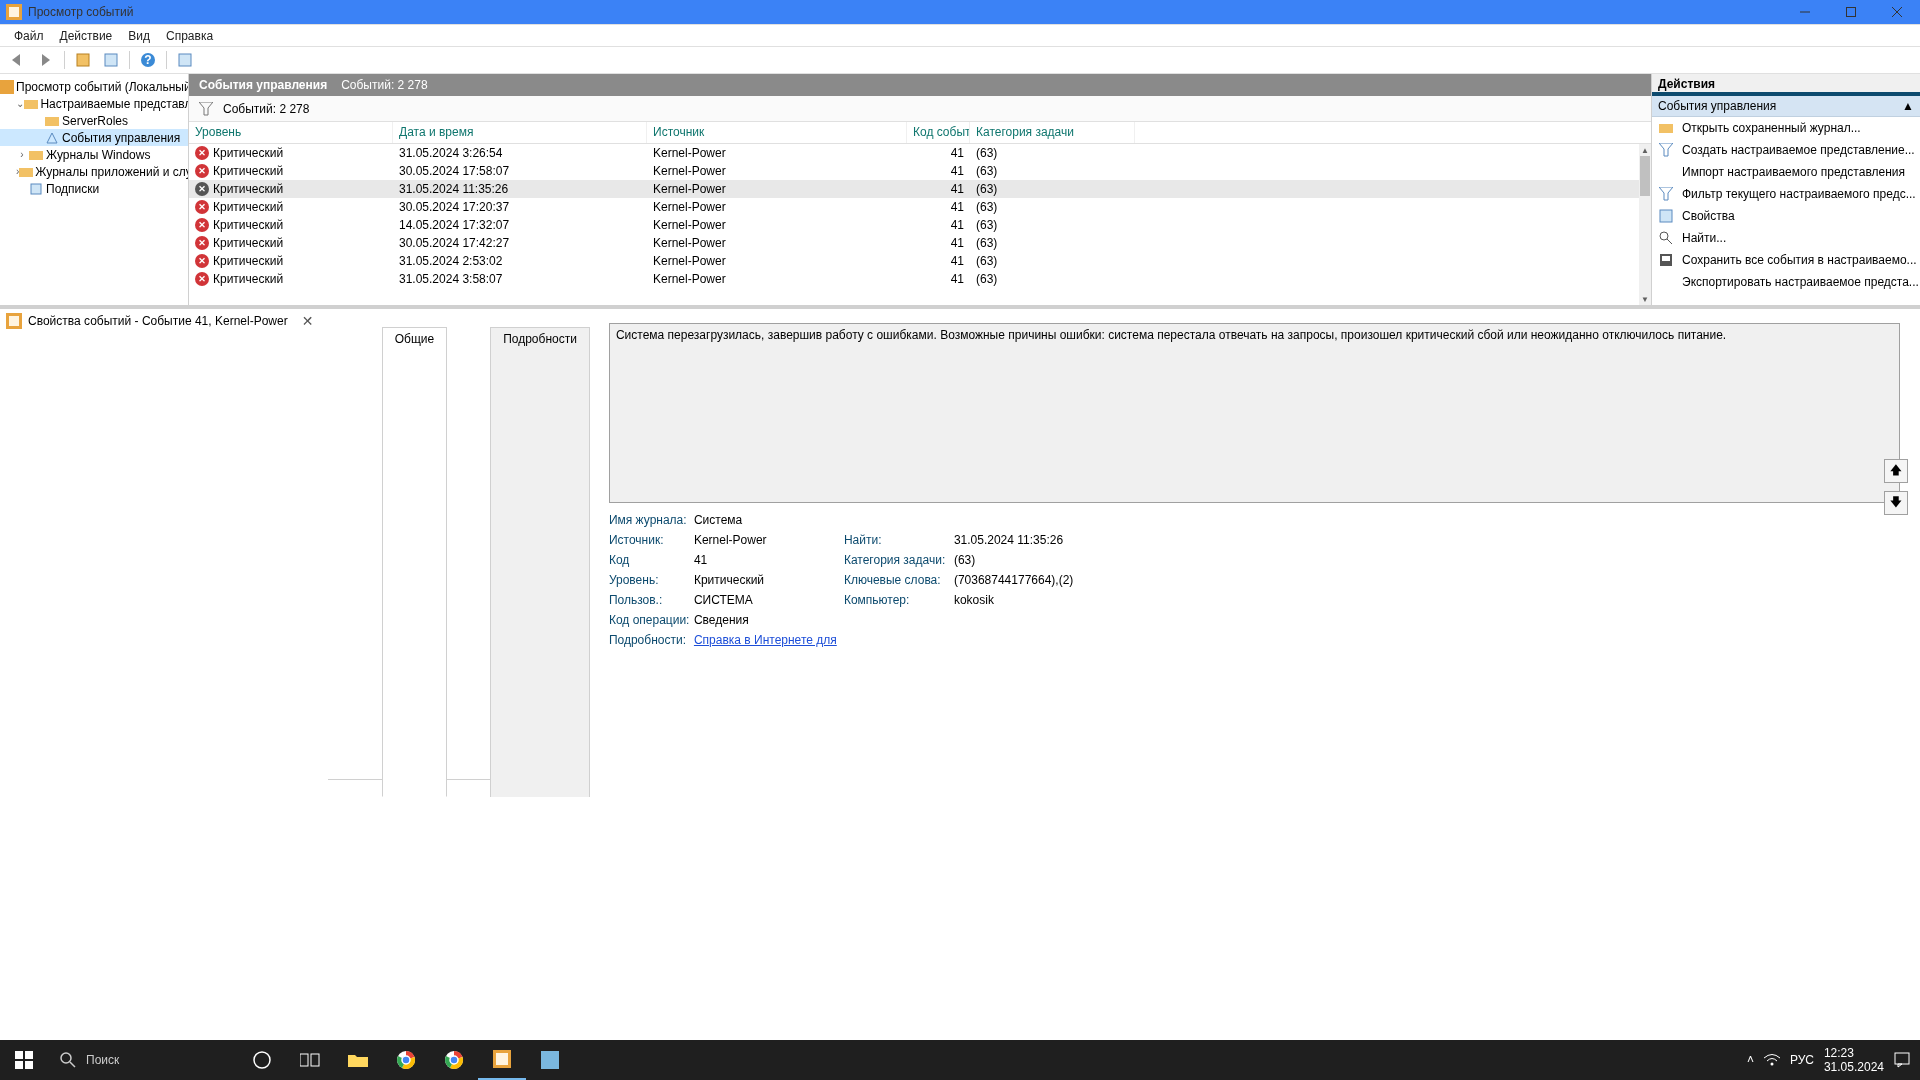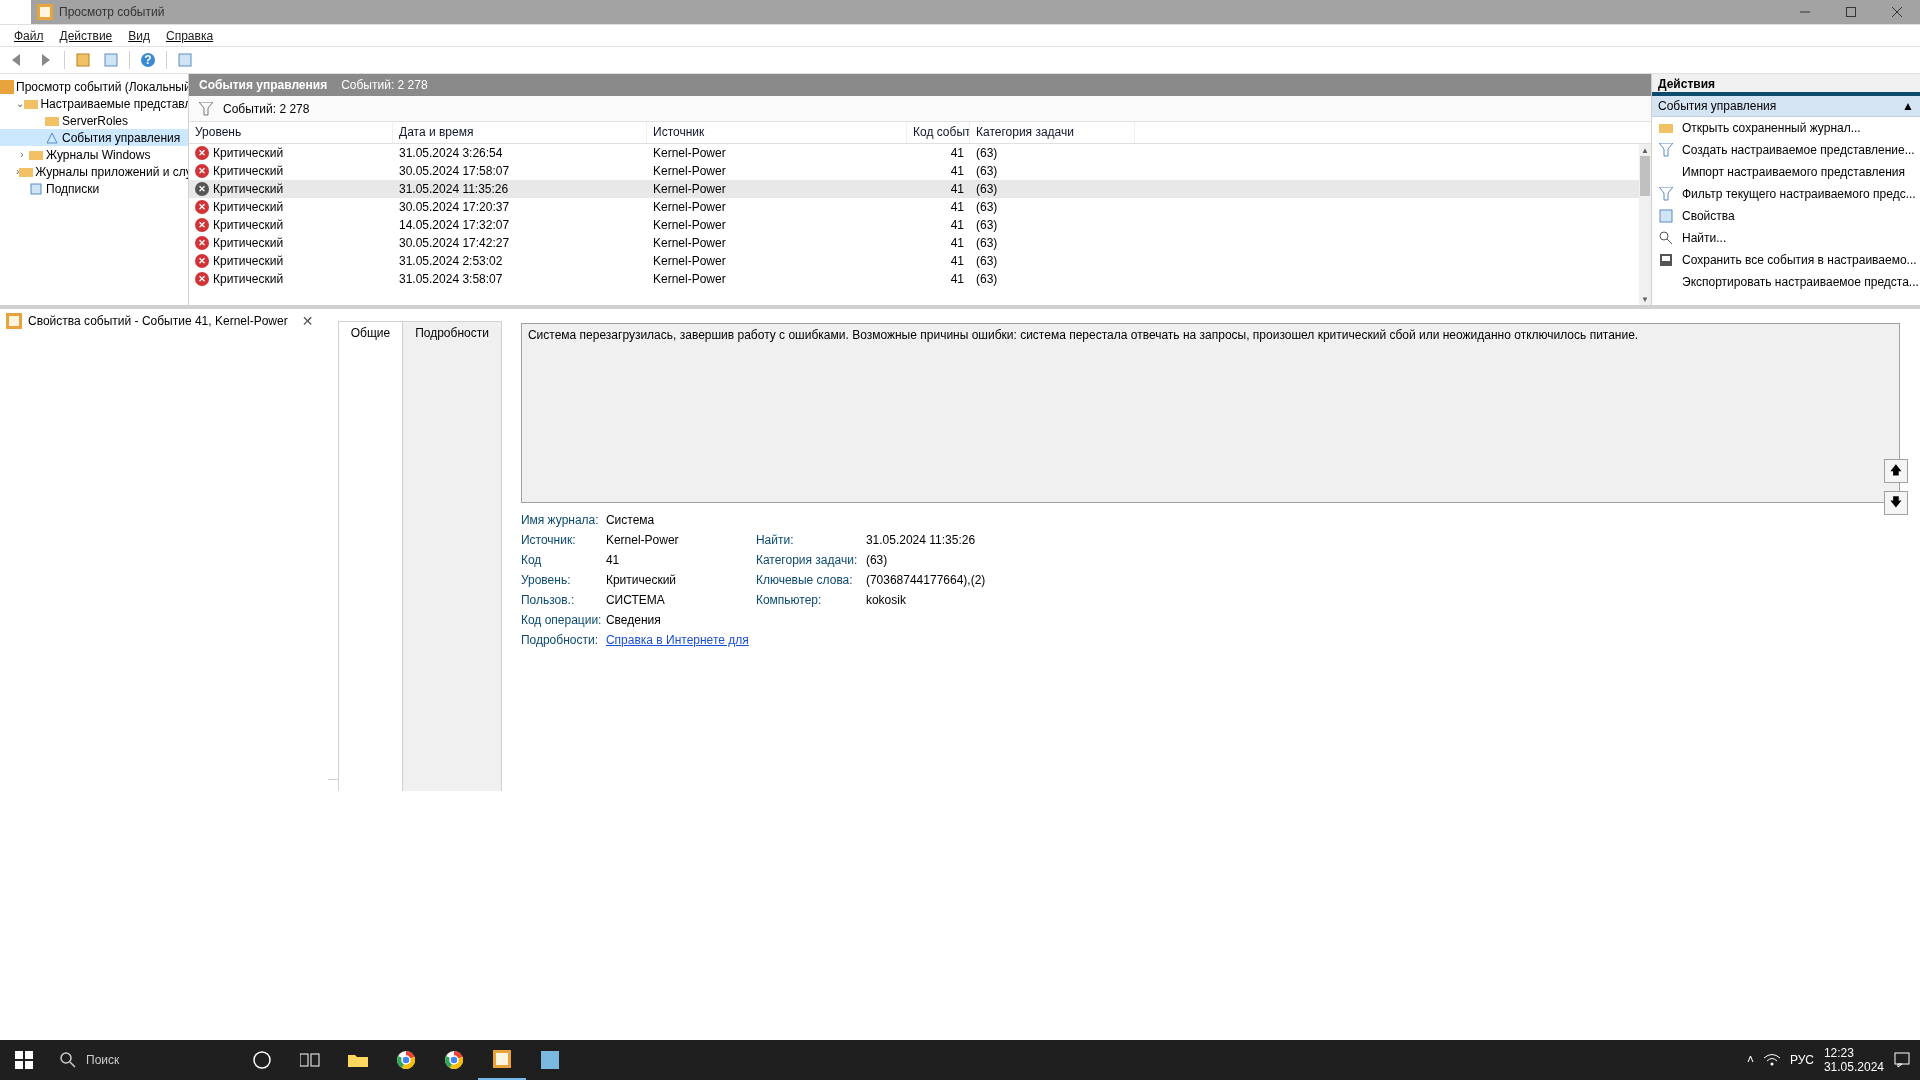--- a/index.html
+++ b/index.html
@@ -1,27 +1,27 @@
 <!DOCTYPE html>
 <html><head>
 <meta charset="utf-8">
 <style>
 * { box-sizing: border-box; margin: 0; padding: 0; font-family: "Segoe UI", Tahoma, sans-serif; font-size: 12px; }
 html, body { width: 1920px; height: 1080px; overflow: hidden; background: #fff; }
 
 
-.titlebar { height: 24px; background: #a3a3a3; display: flex; align-items: center; padding-left: 6px; margin-left: 31px; }
+.titlebar { height: 24px; background: #3b82f6; display: flex; align-items: center; padding-left: 6px; }
 .titlebar .icon { width: 16px; height: 16px; margin-right: 6px; }
 .titlebar .title { color: #333; }
 .titlebar .spacer { flex: 1; }
 .winbtns { display: flex; }
 .winbtn { width: 46px; height: 24px; display: flex; align-items: center; justify-content: center; color: #555; cursor: pointer; }
 
 
-.menubar { height: 22px; display: flex; align-items: center; padding-left: 6px; border-top: 1px solid #e0e0e0; text-decoration: underline; }
+.menubar { height: 22px; display: flex; align-items: center; padding-left: 6px; border-top: 1px solid #e0e0e0; }
 .menubar .item { padding: 2px 8px; cursor: pointer; color: #222; }
 
 
 .toolbar { height: 28px; border-top: 1px solid #e0e0e0; border-bottom: 1px solid #e0e0e0; display: flex; align-items: center; padding-left: 6px; gap: 4px; }
 .tbtn { width: 24px; height: 22px; display: flex; align-items: center; justify-content: center; cursor: pointer; border: 1px solid transparent; }
 .tsep { width: 1px; height: 18px; background: #d0d0d0; margin: 0 2px; }
 
 
 .main { display: flex; height: 231px; }
 .tree { width: 189px; border-right: 1px solid #d0d0d0; padding: 4px 0; overflow: hidden; }
@@ -33,21 +33,21 @@
 .tree-indent-1 { padding-left: 16px; }
 .tree-indent-2 { padding-left: 32px; }
 
 .center { flex: 1; display: flex; flex-direction: column; border-right: 1px solid #d0d0d0;}
 .center-hdr { height: 22px; background: #8a8a8a; color: #fff; display: flex; align-items: center; padding-left: 10px; gap: 14px; }
 .center-hdr .bold { font-weight: 600; }
 .filter-bar { height: 26px; border-bottom: 1px solid #e0e0e0; display: flex; align-items: center; padding-left: 10px; gap: 10px; background: #fafafa; }
 
 .grid { flex: 1; overflow: hidden; position: relative; }
 .grid-header { height: 22px; display: flex; border-bottom: 1px solid #e0e0e0; background: #fff; }
-.gh { padding: 3px 6px; border-right: 1px solid #f0f0f0; color: #0f172a; white-space: nowrap; overflow:hidden;}
+.gh { padding: 3px 6px; border-right: 1px solid #f0f0f0; color: #0f766e; white-space: nowrap; overflow:hidden;}
 .col-level { width: 204px; }
 .col-date { width: 254px; }
 .col-source { width: 260px; }
 .col-code { width: 63px; text-align: right; }
 .col-cat { width: 165px; }
 .grid-body { position: absolute; top: 22px; left:0; right:12px; bottom:0; overflow: hidden; }
 .grow { height: 18px; display: flex; align-items: center; white-space: nowrap; }
 .grow.selected { background: #e8e8e8; }
 .gc { padding: 0 6px; overflow: hidden; }
 .lvl { display: flex; align-items: center; gap: 4px; }
@@ -64,21 +64,21 @@
 .actions-item { height: 22px; display:flex; align-items:center; padding-left: 6px; gap: 8px; cursor:pointer; white-space:nowrap; overflow:hidden;}
 .aicon { width:16px; height:16px; display:flex; align-items:center; justify-content:center; }
 
 
 .proppanel { height: 475px; border-top: 4px solid #d0d0d0; display:flex; flex-direction:row; }
 .prop-title { height: 24px; display:flex; align-items:center; padding-left: 6px; background:#fff; }
 .prop-title .icon { width:16px; height:16px; margin-right:6px; }
 .prop-title .spacer { flex:1; }
 .prop-close { width: 40px; text-align:center; cursor:pointer; font-size:14px; color:#555;}
 .tabs { display:flex; border-bottom: 1px solid #d0d0d0; padding-left: 10px; }
-.tab { padding: 4px 12px; border: 1px solid #d0d0d0; border-bottom:none; margin-right:-1px; background:#f0f0f0; cursor:pointer; position:relative; top:12px;}
+.tab { padding: 4px 12px; border: 1px solid #d0d0d0; border-bottom:none; margin-right:-1px; background:#f0f0f0; cursor:pointer; position:relative; top:18px;margin-left:44px;}
 .tab.active { background:#fff; border-bottom:1px solid #fff;}
 .prop-body { flex:1; padding: 14px 20px; position:relative;}
 .desc-box { border: 1px solid #a0a0a0; background:#f0f0f0; padding: 4px 6px; height: 180px; }
 .kv-grid { display:grid; grid-template-columns: 85px 150px 110px 200px; row-gap: 6px; margin-top: 10px; align-items:center;}
 .kv-grid .k { color:#0c4a6e; }
 .kv-grid a { color: #1d4ed8; text-decoration: underline; }
 .nav-arrows { position:absolute; right: 12px; top: 150px; display:flex; flex-direction:column; gap:8px;}
 .nav-btn { width:24px; height:24px; border:1px solid #a0a0a0; background:#f5f5f5; display:flex; align-items:center; justify-content:center; cursor:pointer;}
 
 

